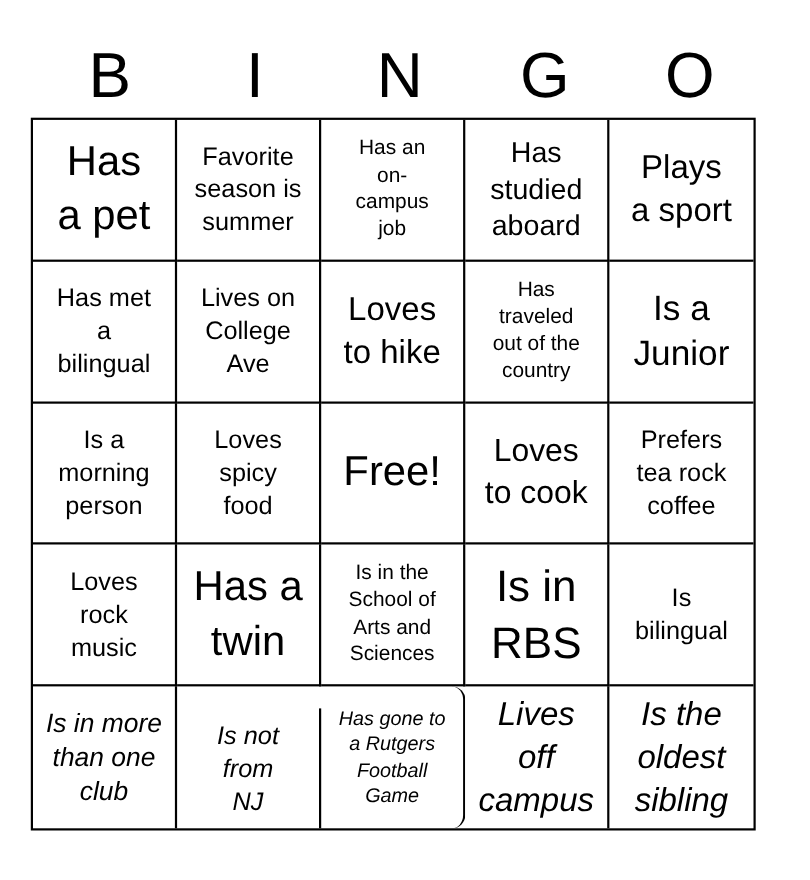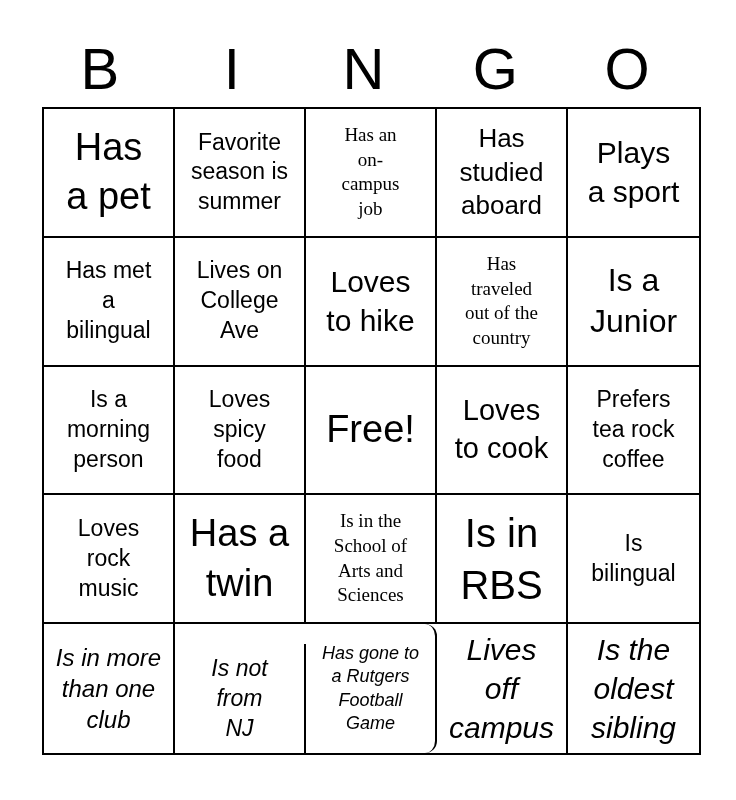--- a/index.html
+++ b/index.html
@@ -28,21 +28,21 @@
   .bingo-letter {
     display: flex;
     align-items: center;
     justify-content: center;
     font-size: 58px;
     line-height: 1;
     color: #000000;
   }
   .bingo-grid {
     position: absolute;
-    left: 42px;
+    left: 28px;
     top: 107px;
     width: 659px;
     height: 648px;
     box-sizing: border-box;
     border: 2px solid #000000;
     background: #ffffff;
     display: grid;
     grid-template-columns: repeat(5, 1fr);
     grid-template-rows: repeat(5, 1fr);
   }
@@ -57,21 +57,21 @@
     white-space: pre-line;
     line-height: 1.3;
     padding: 1px 2px;
     overflow: hidden;
     cursor: pointer;
   }
   .cell:nth-child(5n) { border-right: none; }
   .cell:nth-child(n+21) { border-bottom: none; font-style: italic; }
 
   .fs18 { font-size: 18px; border-radius: 12px; }
-  .fs19 { font-size: 19px; font-family: Liberation Serif, serif; }
+  .fs19 { font-size: 19px; }
   .fs24 { font-size: 24px; }
   .fs25 { font-size: 23px; }
   .fs26 { font-size: 26px; }
   .fs29 { font-size: 29px; }
   .fs30 { font-size: 30px; }
   .fs31 { font-size: 23px; margin-top: 20px; }
   .fs32 { font-size: 32px; }
   .fs38 { font-size: 38px; }
   .fs40 { font-size: 40px; }
 </style>

